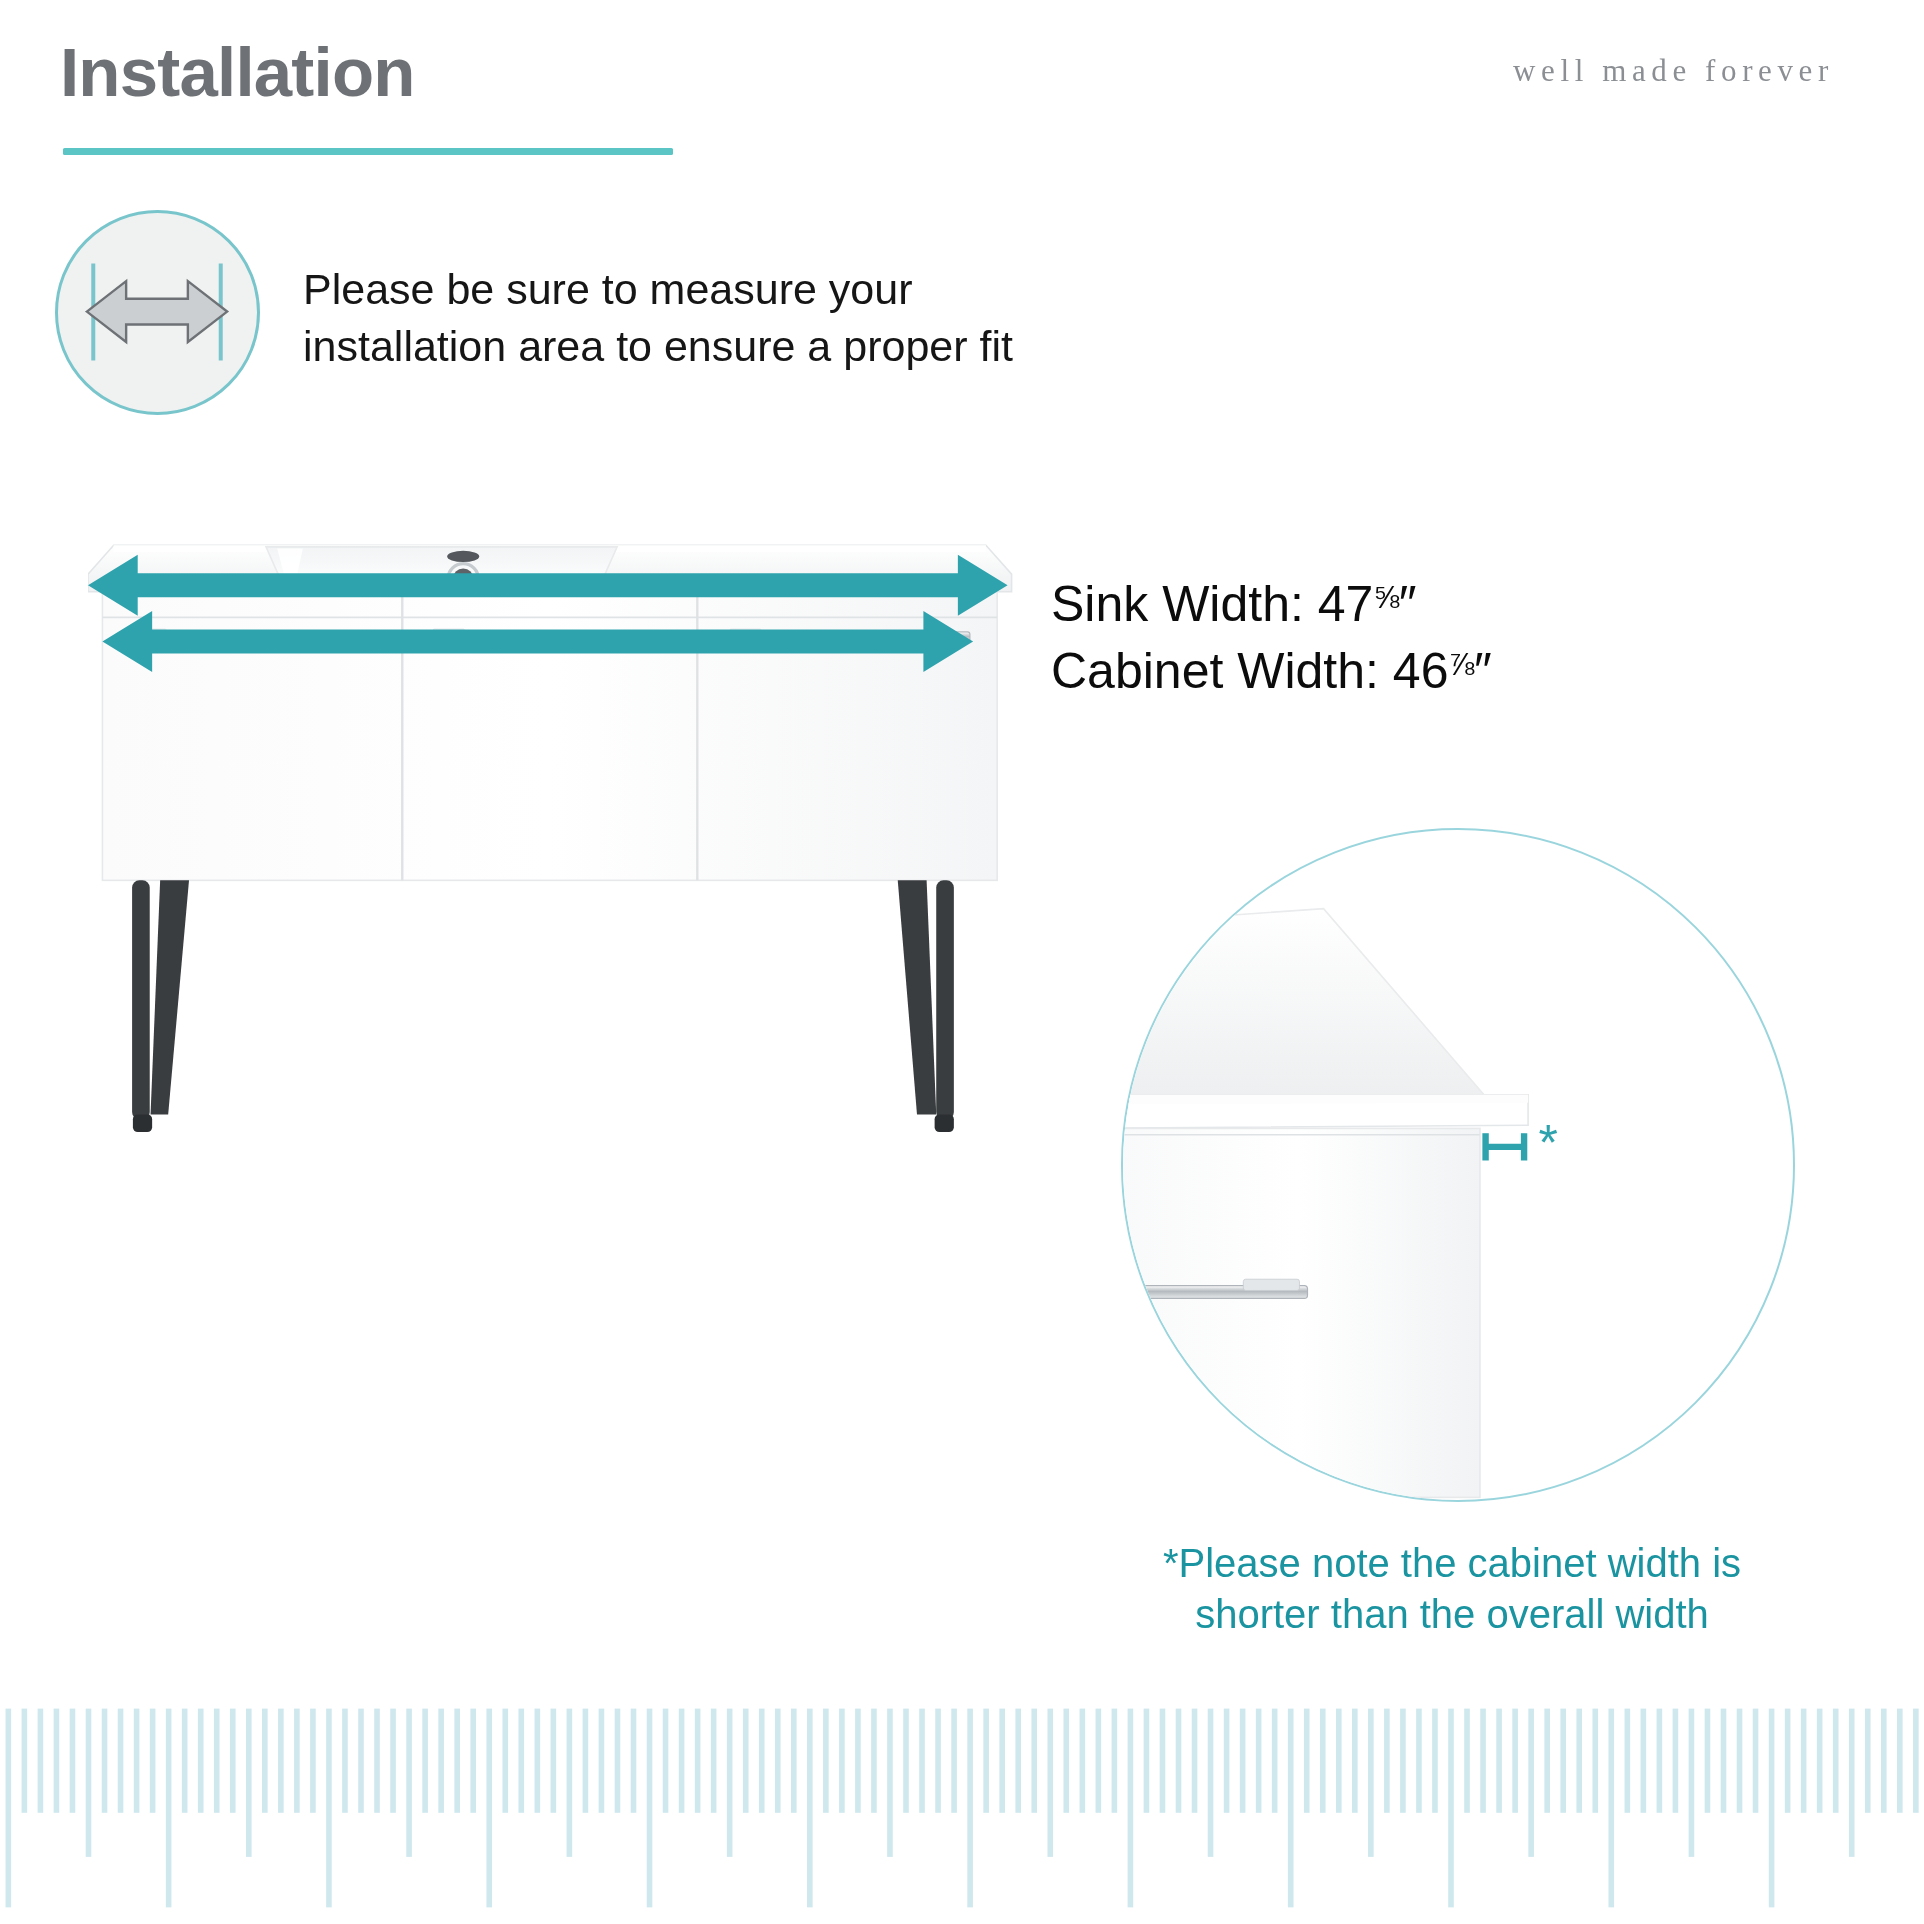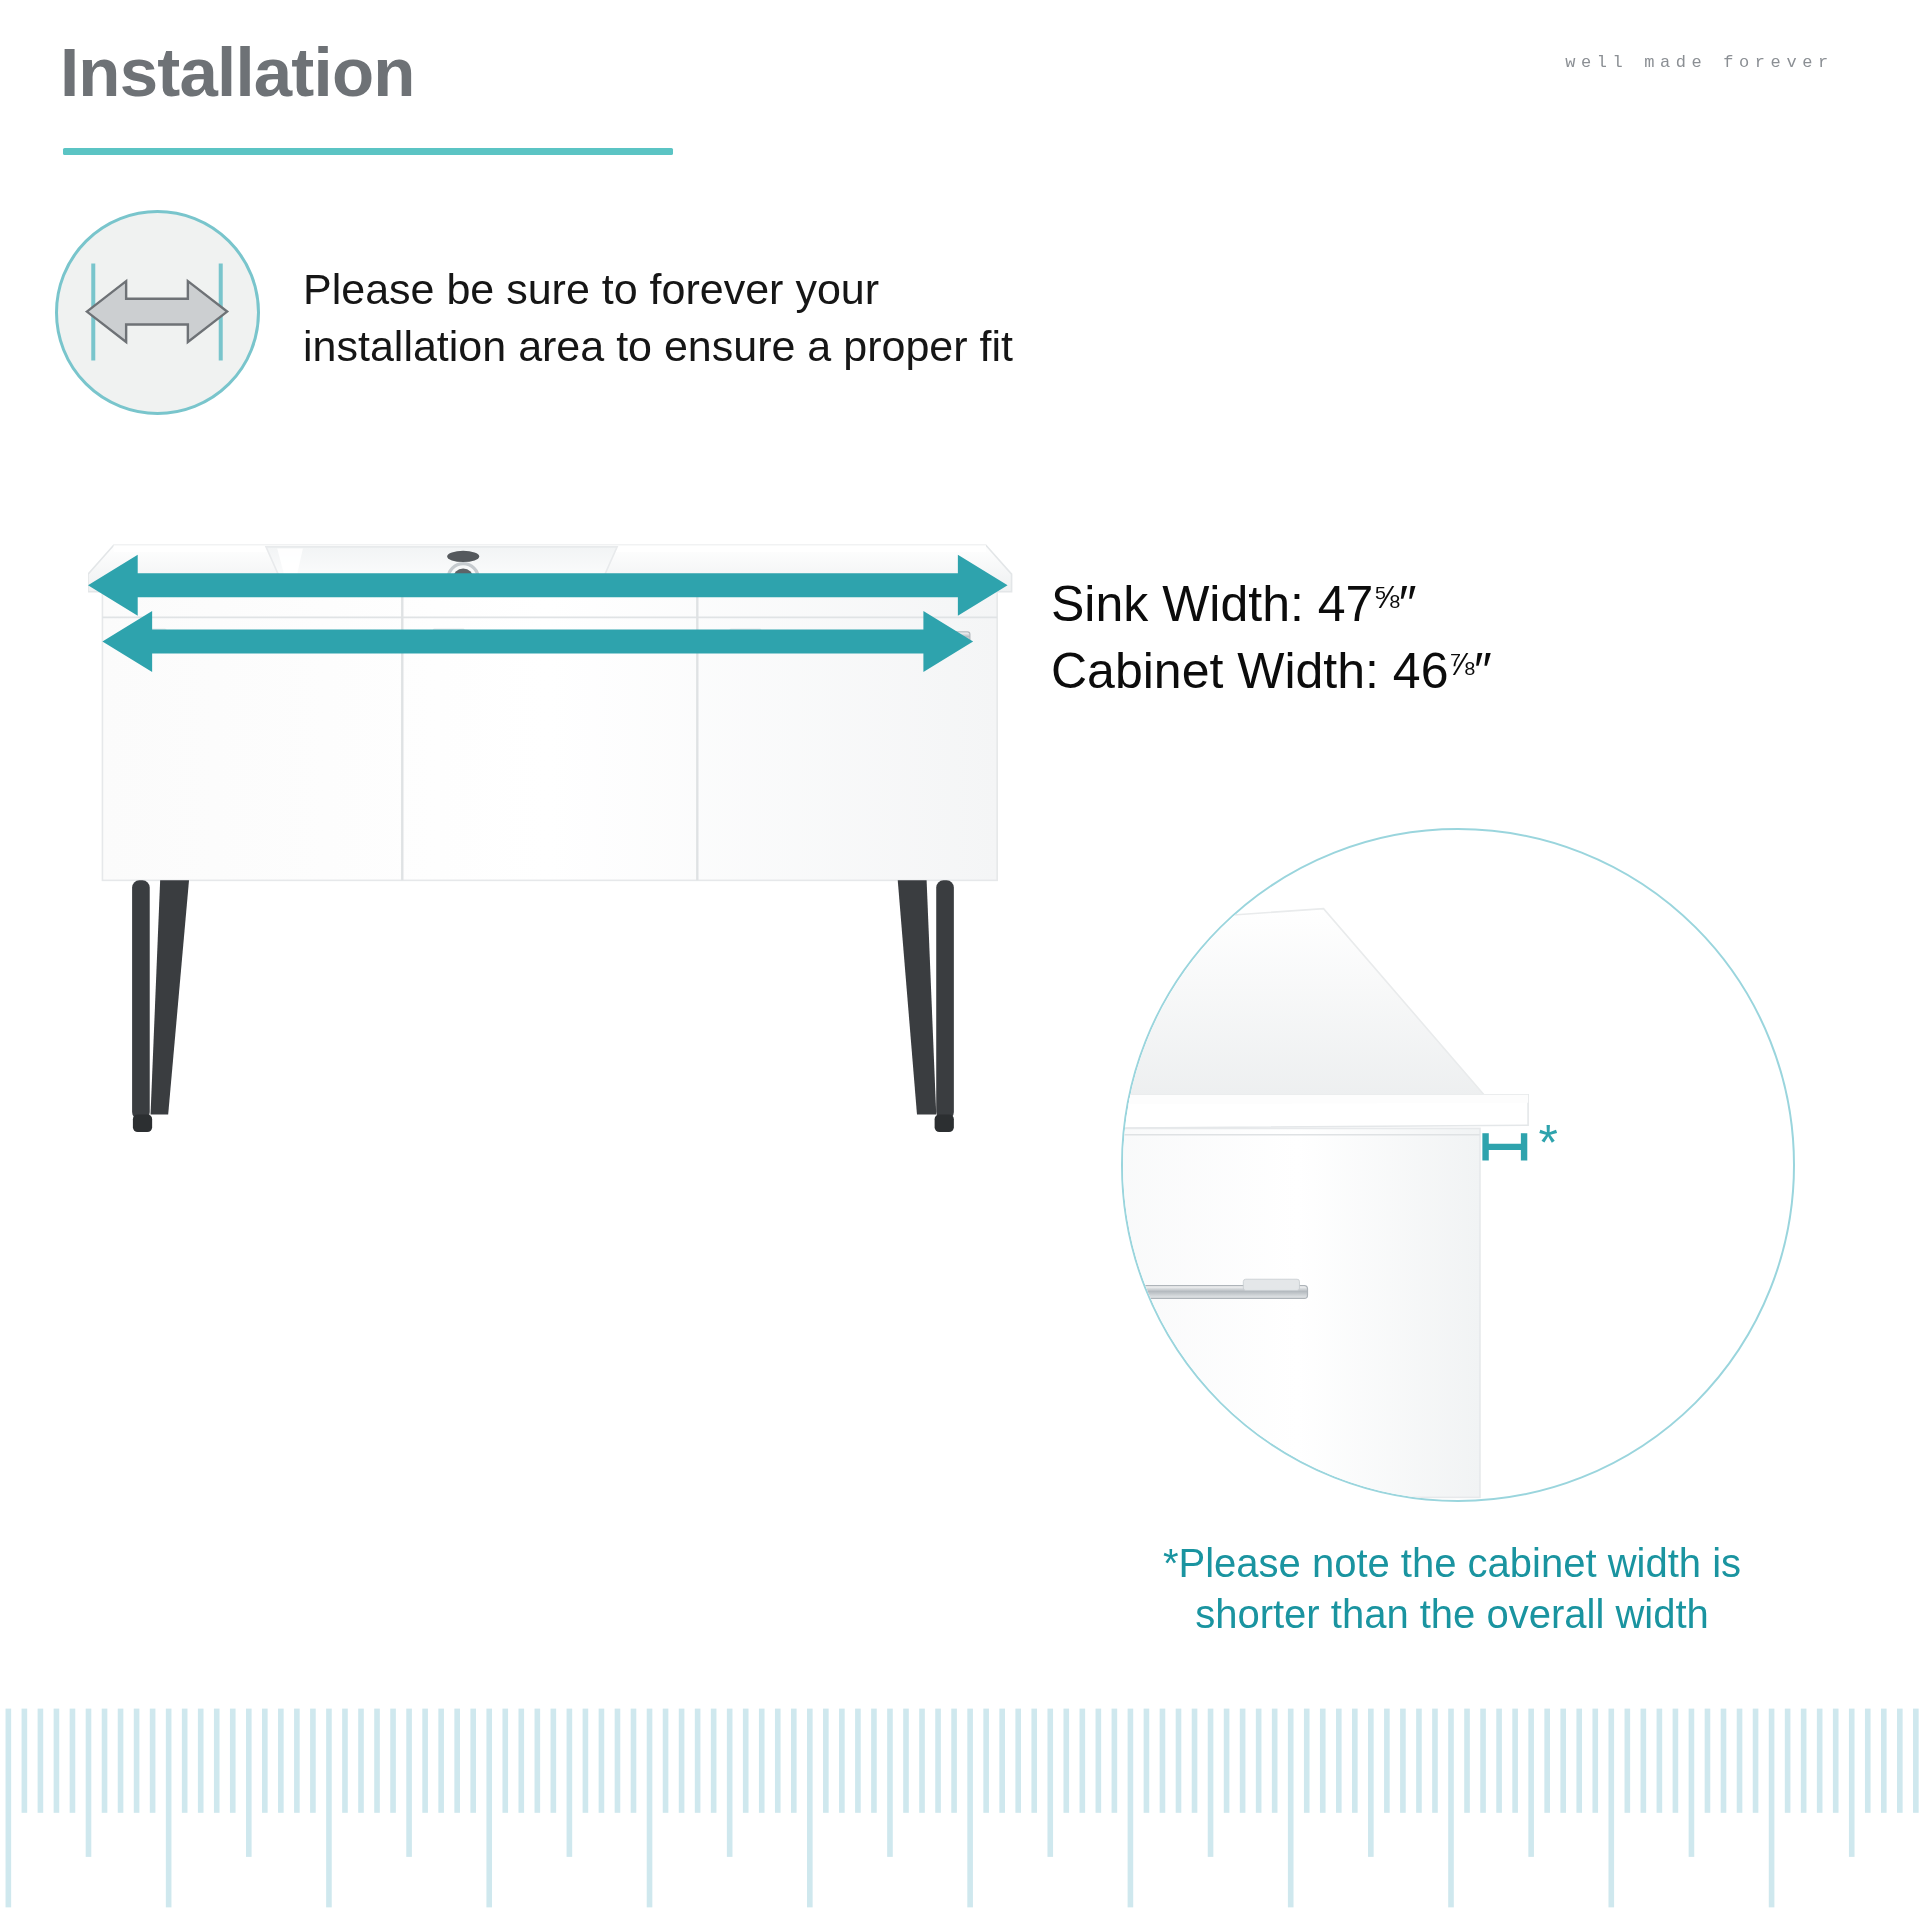--- a/index.html
+++ b/index.html
@@ -32,22 +32,22 @@
     color:#7b7f84;
     line-height:1;
     letter-spacing:0.8px;
     white-space:nowrap;
     position:relative;
   }
   .logo-reg{
     font-size:22.5px;vertical-align:super;font-style:normal;
   }
   .logo-tag{
-    font-family:Liberation Mono, monospace;
-    font-size:17px;color:#8b8f94;letter-spacing:5.6px;
+    font-family:Liberation Serif, serif;
+    font-size:31px;color:#8b8f94;letter-spacing:5.6px;
     margin-top:4.8px;margin-right:3.2px;white-space:nowrap;
   }
 
   
   .note-badge{
     position:absolute;left:55px;top:210px;
     width:205px;height:205px;border-radius:50%;
     background:#f0f2f1;border:3.2px solid #79c5cc;
     box-sizing:border-box;
   }
@@ -99,21 +99,21 @@
 
   <div class="note-badge">
     <svg width="198" height="198" viewBox="0 0 247 247">
       <line x1="44" y1="63" x2="44" y2="184" stroke="#79c5cc" stroke-width="5"></line>
       <line x1="203" y1="63" x2="203" y2="184" stroke="#79c5cc" stroke-width="5"></line>
       <polygon points="36,123 85,85 85,107 162,107 162,85 211,123 162,161 162,139 85,139 85,161" fill="#cccfd1" stroke="#6e7276" stroke-width="3"></polygon>
     </svg>
   </div>
 
   <div class="note-text">
-    <div>Please be sure to forever your</div>
+    <div>Please be sure to measure your</div>
     <div>installation area to ensure a proper fit</div>
   </div>
 
   <div class="vanity">
     <svg width="930" height="746" viewBox="0 0 1160 930">
       <defs>
         <linearGradient id="topG" x1="0" y1="0" x2="0" y2="1">
           <stop offset="0" stop-color="#ffffff"></stop>
           <stop offset="1" stop-color="#eef0f1"></stop>
         </linearGradient>

